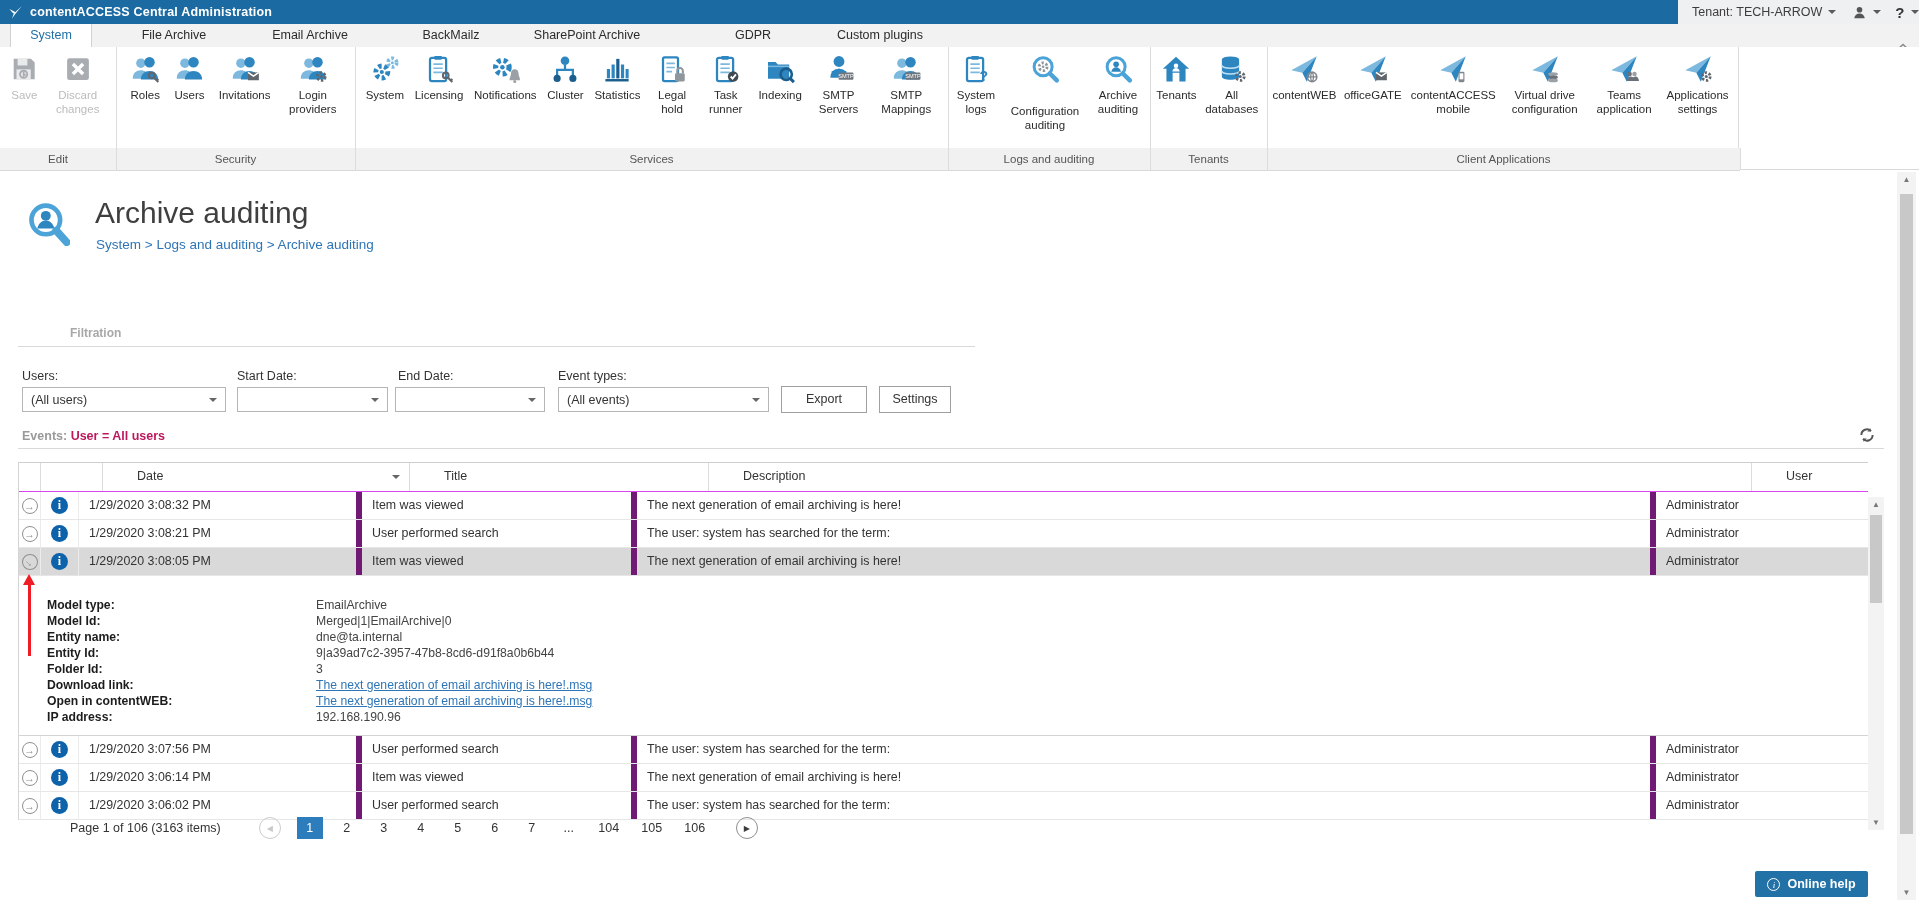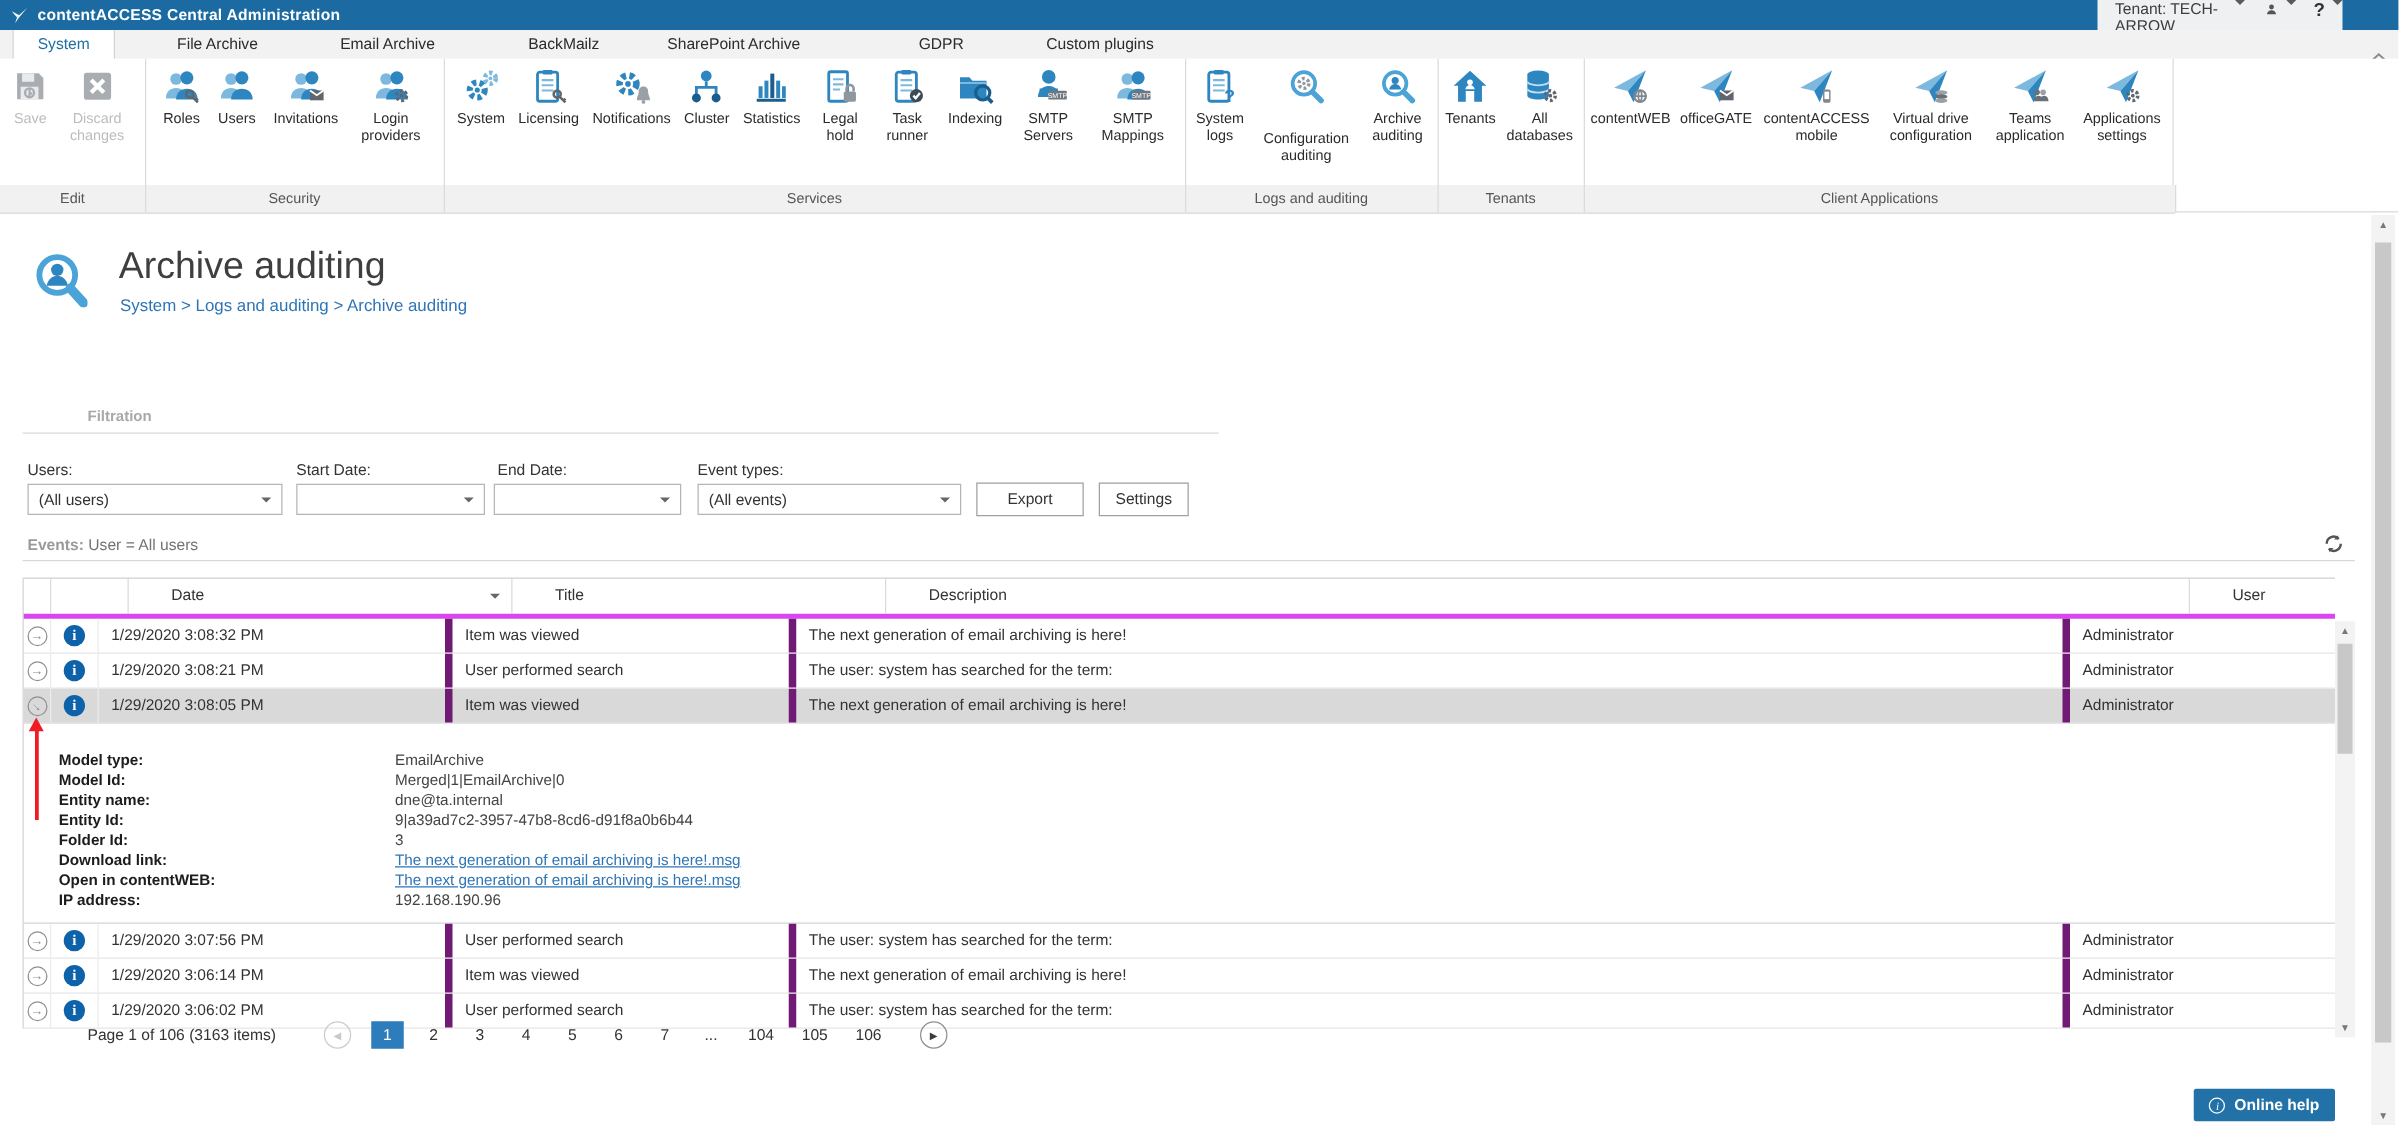--- a/index.html
+++ b/index.html
@@ -4,21 +4,21 @@
 <style>
   html,body{margin:0;padding:0;background:#fff;}
   body{font-family:"Liberation Sans", sans-serif; -webkit-font-smoothing:antialiased;}
   #app{position:relative;width:1919px;height:900px;overflow:hidden;background:#fff;}
   .abs{position:absolute;}
 
   
   .topbar{left:0;top:0;width:1919px;height:24px;background:#1b6aa2;display:flex;align-items:center;}
   .topbar .logo{width:15px;height:15px;margin-left:8px;margin-right:7px;}
   .topbar .apptitle{color:#fff;font-size:12.5px;font-weight:bold;letter-spacing:.2px;}
-  .topbar-right{left:1678px;top:0;width:196px;height:24px;background:#eef0f1;display:flex;color:#3d3d3d;font-size:12.5px;}
+  .topbar-right{left:1678px;top:0;width:241px;height:24px;background:#eef0f1;display:flex;align-items:center;color:#3d3d3d;font-size:12.5px;}
   .topbar-right .tenant{margin-left:14px;cursor:pointer;}
   .caret{display:inline-block;width:0;height:0;border-left:4px solid transparent;border-right:4px solid transparent;border-top:4px solid #5a5a5a;margin-left:6px;vertical-align:middle;}
   .user-ic{width:15px;height:15px;margin-left:16px;cursor:pointer;}
   .help-q{font-weight:bold;font-size:15px;color:#333;margin-left:14px;cursor:pointer;}
 
   
   .tabstrip{left:0;top:24px;width:1919px;height:23px;background:#f2f2f2;}
   .tab{position:absolute;top:0;height:23px;line-height:23px;font-size:12.5px;color:#2b2b2b;transform:translateX(-50%);cursor:pointer;white-space:nowrap;}
   .tab.active{transform:none;background:#fff;border-left:1px solid #d2d2d2;border-right:1px solid #d2d2d2;color:#1f6fa5;text-align:center;}
   .rib-collapse{left:1896px;top:38px;width:14px;height:10px;cursor:pointer;}
@@ -45,28 +45,28 @@
   .sec-label{left:22px;top:326px;font-size:12px;font-weight:bold;color:#a8a8a8;margin-left:48px;}
   .hr1{left:18px;top:346px;width:957px;height:1px;background:#d9d9d9;}
   .flabel{top:369px;font-size:12.5px;color:#333;}
   .fselect{top:387px;height:25px;background:#fff;border:1px solid #b5b5b5;font-size:12.5px;color:#333;line-height:25px;padding-left:8px;box-sizing:border-box;cursor:pointer;}
   .fselect .sel-caret{position:absolute;right:8px;top:10px;width:0;height:0;border-left:4px solid transparent;border-right:4px solid transparent;border-top:4px solid #666;}
   .fbtn{top:386px;height:27px;background:#fff;border:1px solid #a0a0a0;font-size:12.5px;color:#333;text-align:center;line-height:25px;box-sizing:border-box;cursor:pointer;}
 
   
   .events-bar{left:22px;top:429px;font-size:12.5px;}
   .events-prefix{color:#9a9a9a;font-weight:bold;}
-  .events-filter{color:#737373;font-weight:normal;}
+  .events-filter{color:#be185d;font-weight:bold;}
   .refresh{left:1858px;top:426px;width:18px;height:18px;cursor:pointer;}
   .hr2{left:18px;top:448px;width:1866px;height:1px;background:#d9d9d9;}
 
   
   .grid{left:18px;top:462px;width:1850px;border-left:1px solid #d4d4d4;box-sizing:border-box;}
   .thead,.trow{display:grid;grid-template-columns:22px 38px 283px 275px 1019px 213px;}
-  .thead{height:28px;border-top:1px solid #cfcfcf;border-bottom:4px solid #d946ef;gap:24px;}
+  .thead{height:28px;border-top:1px solid #cfcfcf;border-bottom:1px solid #d946ef;gap:24px;}
   .thead .hcell{font-size:12.5px;color:#333;line-height:27px;padding-left:10px;border-right:1px solid #dcdcdc;position:relative;cursor:pointer;box-sizing:border-box;}
   .thead .hcell.icons{padding:0;}
   .sort-caret{position:absolute;right:9px;top:12px;width:0;height:0;border-left:4px solid transparent;border-right:4px solid transparent;border-top:4px solid #666;}
   .trow{height:27px;border-bottom:1px solid #e6e6e6;cursor:pointer;}
   .trow.sel{background:#d9d9d9;}
   .tcell{font-size:12.4px;color:#333;line-height:26px;padding-left:10px;white-space:nowrap;overflow:hidden;border-right:6px solid #701a75;box-sizing:border-box;}
   .trow .iconcell{display:flex;align-items:center;justify-content:center;border-right:1px solid #ececec;}
   .expand-ic{width:16px;height:16px;border:1.4px solid #8f8f8f;border-radius:50%;color:#8f8f8f;font-size:10.5px;line-height:15px;text-align:center;box-sizing:border-box;}
   .expand-ic.open{transform:rotate(45deg);}
   .info-ic{width:17px;height:17px;border-radius:50%;background:#0e62a9;color:#fff;font-family:"Liberation Serif",serif;font-weight:bold;font-size:12px;line-height:17px;text-align:center;}

